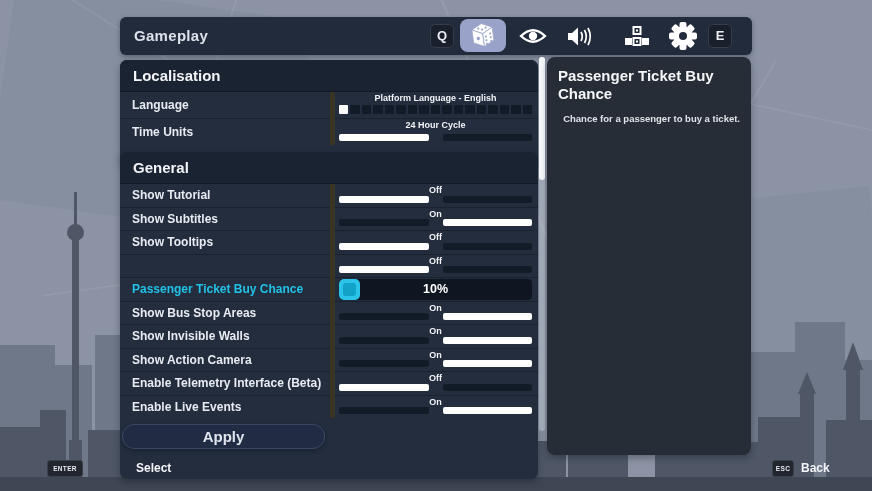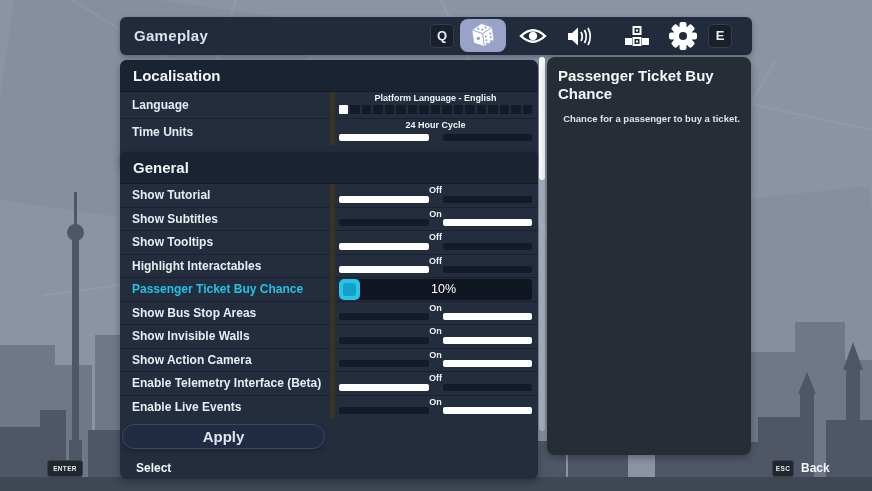--- a/index.html
+++ b/index.html
@@ -47,22 +47,22 @@
   .ctl-val { position:absolute; left:0; top:1px; width:100%; text-align:center;
              font-size:9px; font-weight:bold; color:#f1f3f6; }
   .bar { position:absolute; bottom:4px; height:7px; border-radius:2px; background:#131b28; }
   .bar.l { left:0; width:90px; } .bar.r { left:104px; width:89px; }
   .bar.on { background:#ffffff; }
   .segs { position:absolute; bottom:4px; left:0; right:0; height:9px; display:flex; gap:2px; }
   .seg { flex:1; background:#131b28; border-radius:1px; }
   .seg.sel { background:#ffffff; }
   .track { position:absolute; left:0; top:1px; height:21px; width:193px; background:#0f1622;
            border-radius:4px; }
-  .slider-val { position:absolute; left:8px; top:1px; width:193px; height:21px; line-height:21px;
-                text-align:center; font-size:12.5px; font-weight:normal; color:#ffffff; }
+  .slider-val { position:absolute; left:0; top:1px; width:193px; height:21px; line-height:21px;
+                text-align:center; font-size:12.5px; font-weight:bold; color:#ffffff; }
   .handle { position:absolute; left:0; top:1px; width:21px; height:21px; background:#2bc4e8;
             border-radius:5px; }
   .handle .inner { position:absolute; left:4px; top:4px; width:13px; height:13px;
                    background:#12a2c8; border-radius:3px; }
 
   
   .scrollbar { position:absolute; left:539px; top:57px; width:6px; height:374px;
                background:rgba(230,236,244,0.35); border-radius:3px; }
   .scroll-thumb { position:absolute; left:0; top:0; width:6px; height:123px;
                   background:#f7f9fb; border-radius:3px; }
@@ -278,21 +278,20 @@
       </div>
       <div class="row">
         <div class="row-label">Show Tooltips</div>
         <div class="ctl">
           <div class="ctl-val">Off</div>
           <div class="bar l on"></div>
           <div class="bar r"></div>
         </div>
       </div>
       <div class="row">
-        <div class="row-label">Highlight Interactables</div>
         <div class="ctl">
           <div class="ctl-val">Off</div>
           <div class="bar l on"></div>
           <div class="bar r"></div>
         </div>
       </div>
       <div class="row">
         <div class="row-label accent">Passenger Ticket Buy Chance</div>
         <div class="ctl">
           <div class="track"></div>

